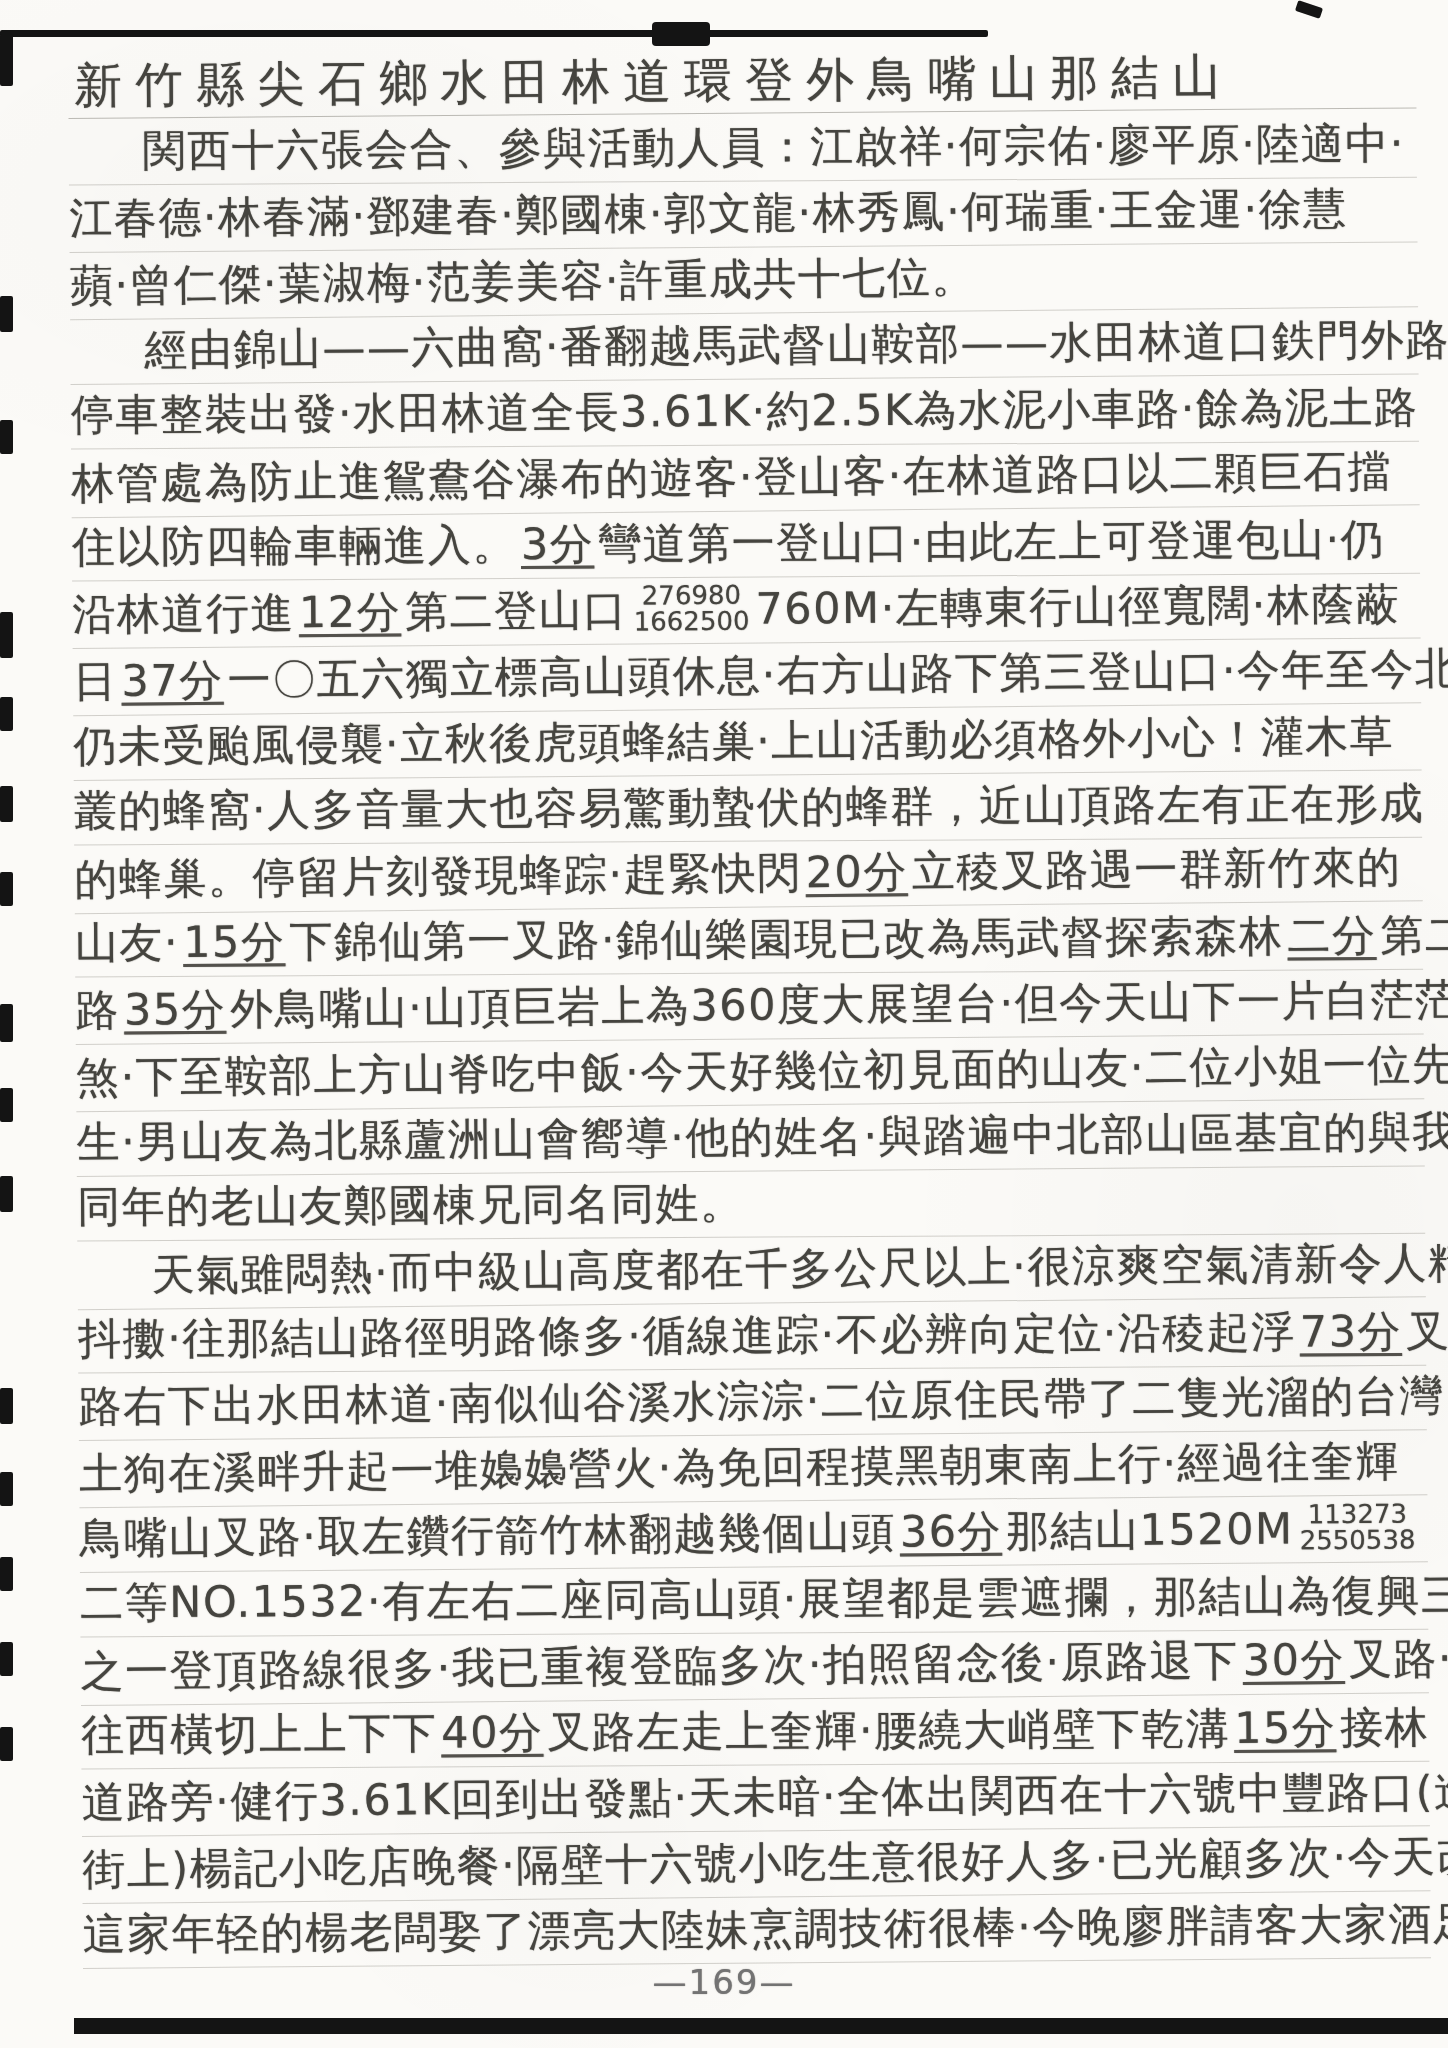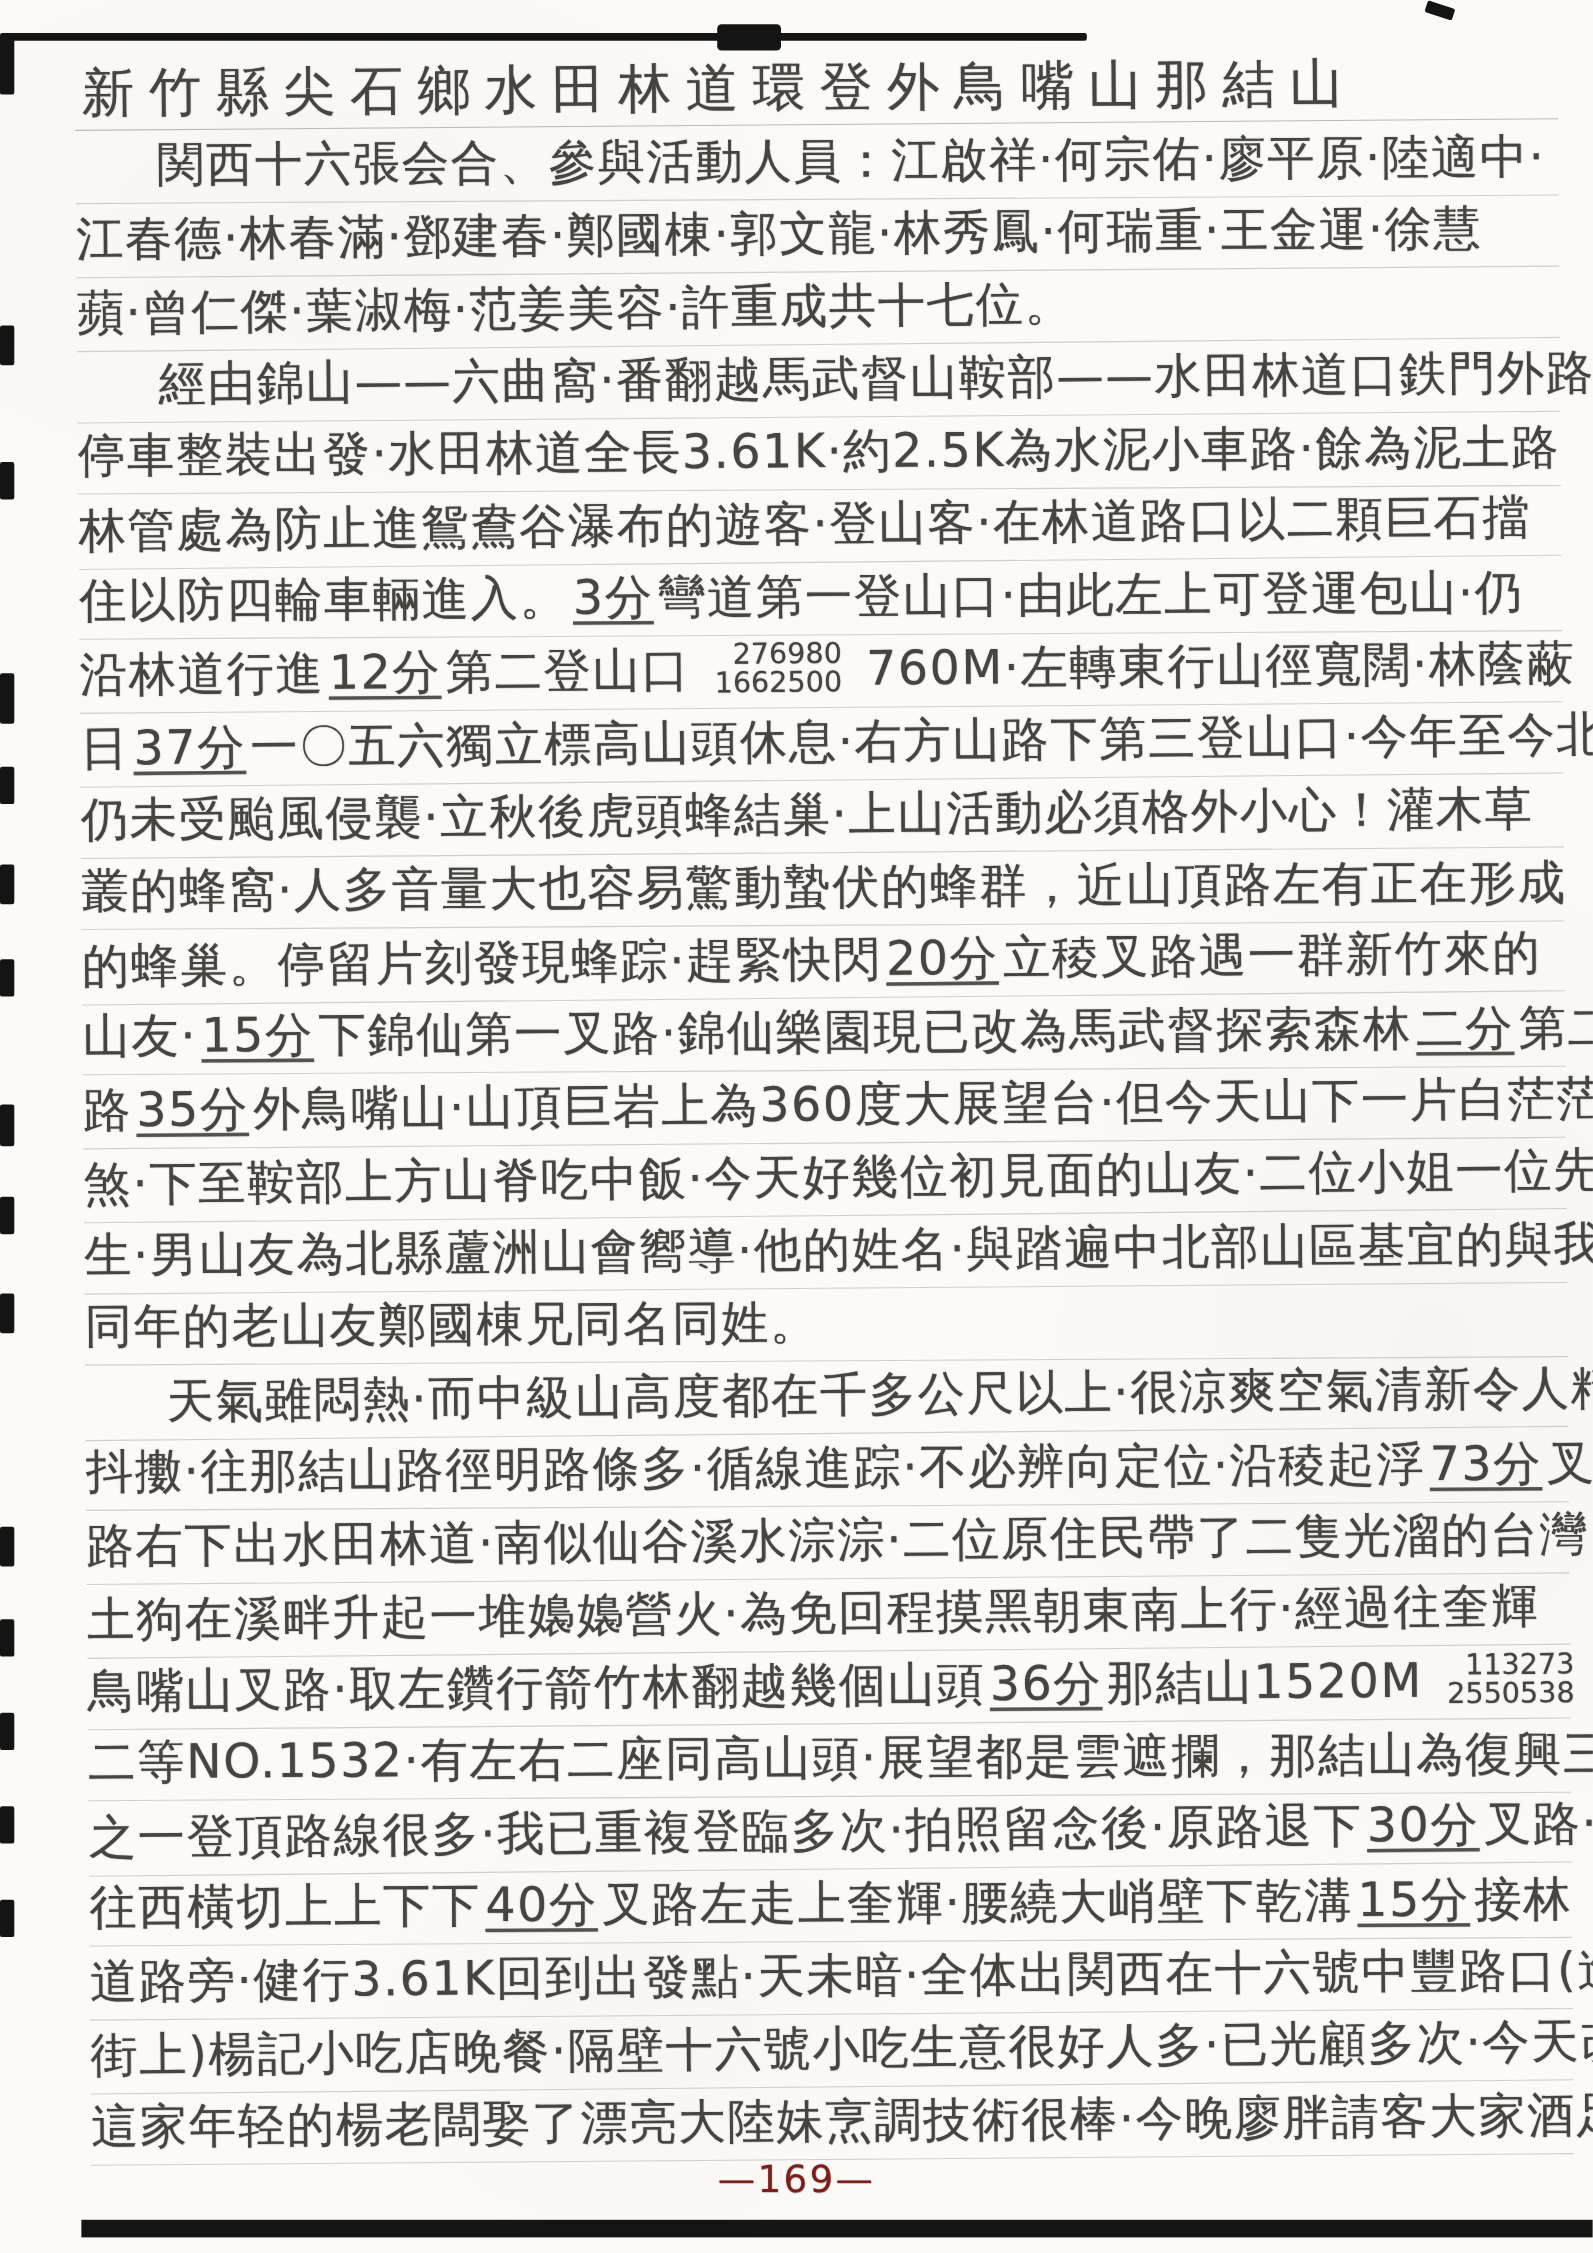--- a/index.html
+++ b/index.html
@@ -43,28 +43,28 @@
   .line:nth-child(3n){transform:rotate(-.1deg);}
   .seg-u{
     text-decoration:underline;
     text-decoration-thickness:2.5px;
     text-underline-offset:7px;
     text-decoration-color:rgba(70,68,62,.8);
     padding:0 4px;
   }
   .stack{
     display:inline-block;vertical-align:-6px;line-height:1;
-    font-size:26px;letter-spacing:0;margin:0 22px;
-    text-align:right;
+    font-size:26px;letter-spacing:0;margin:0 6px;
+    text-align:center;
   }
   .stack span{display:block;line-height:26px;}
 
   .page-number{
     position:absolute;left:0;right:0;top:1962px;text-align:center;
-    font-size:34px;color:#7f1d1d;letter-spacing:2px;
+    font-size:34px;color:#737373;letter-spacing:2px;
   }
 
   
   .artifact{position:absolute;background:#141414;border-radius:2px;}
   .a-top-bar{left:0;top:30px;width:988px;height:7px;}
   .a-top-blob{left:652px;top:22px;width:58px;height:24px;border-radius:4px;}
   .a-top-right-dash{left:1296px;top:4px;width:26px;height:11px;transform:rotate(18deg);}
   .a-bottom-bar{left:74px;top:2018px;width:1374px;height:16px;border-radius:0;}
   .edge-ticks .artifact{left:0;width:13px;}
   .t1{top:34px;height:52px;}

